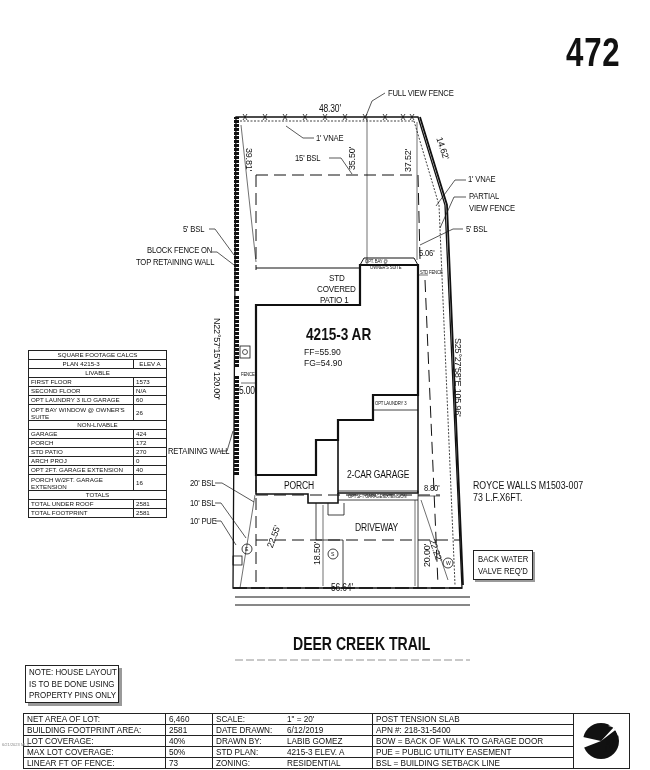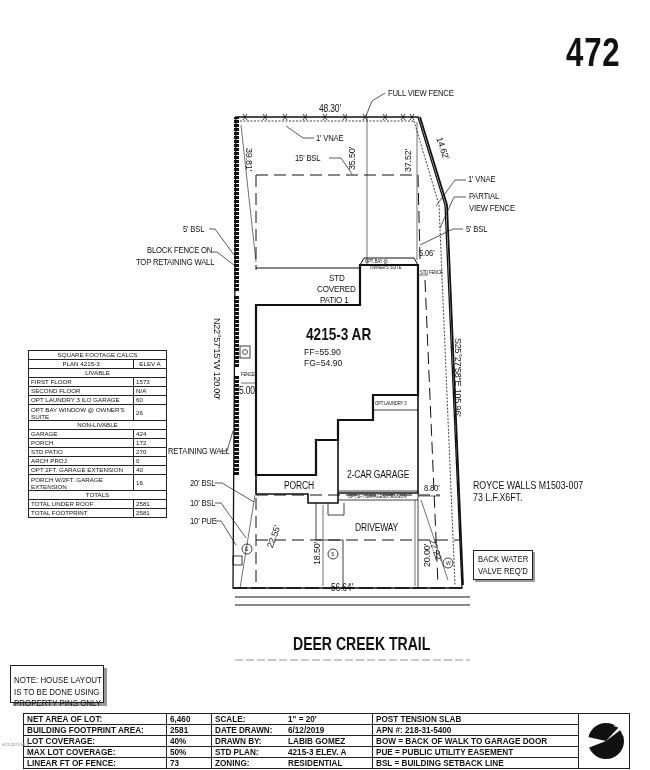--- a/index.html
+++ b/index.html
@@ -15,25 +15,25 @@
   #street-name { left:293px; top:634px; font-size:18px; font-weight:bold; transform:scaleX(0.78); transform-origin:left top; }
 
   
   #sqft-table { position:absolute; left:28px; top:350px; width:139px; border-collapse:collapse; font-size:6.2px; }
   #sqft-table td { border:1px solid #222; padding:0 2px; height:8px; line-height:8px; white-space:nowrap; }
   #sqft-table td.c { text-align:center; }
   #sqft-table td.v { width:28px; }
   #sqft-table tr.tall td { height:15px; line-height:7px; white-space:normal; }
 
   
-  #note-box { position:absolute; left:10px; top:665px; width:94px; height:38px; border:1px solid #222; box-shadow:3px 3px 0 #9a9a9a; font-size:9px; line-height:11.5px; padding:9px 3px; box-sizing:border-box; transform-origin:left top; }
+  #note-box { position:absolute; left:25px; top:665px; width:94px; height:38px; border:1px solid #222; box-shadow:3px 3px 0 #9a9a9a; font-size:9px; line-height:11.5px; padding:1px 3px; box-sizing:border-box; transform-origin:left top; }
   #note-box span { display:block; transform:scaleX(0.88); transform-origin:left top; white-space:nowrap; }
 
   
-  #info-table { position:absolute; left:23px; top:713px; width:607px; border-collapse:collapse; font-size:9.5px;font-weight:bold; }
+  #info-table { position:absolute; left:23px; top:713px; width:607px; border-collapse:collapse; font-size:9.5px; }
   #info-table td { border:1px solid #222; height:10px; line-height:10px; padding:0 3px; white-space:nowrap; overflow:hidden; }
   #info-table td span { display:inline-block; transform:scaleX(0.86); transform-origin:left center; }
   #north-cell { width:58px; position:relative; }
 
   
   #backwater-box { position:absolute; left:473px; top:550px; width:60px; height:30px; border:1px solid #222; box-shadow:2px 2px 0 #9a9a9a; font-size:9px; line-height:12px; padding:2px 4px; box-sizing:border-box; }
   #backwater-box span { display:block; transform:scaleX(0.86); transform-origin:left top; white-space:nowrap; }
 
   #royce { left:473px; top:480px; font-size:10px; line-height:12px; transform:scaleX(0.88); transform-origin:left top; white-space:nowrap; }
   #royce div { display:block; }

